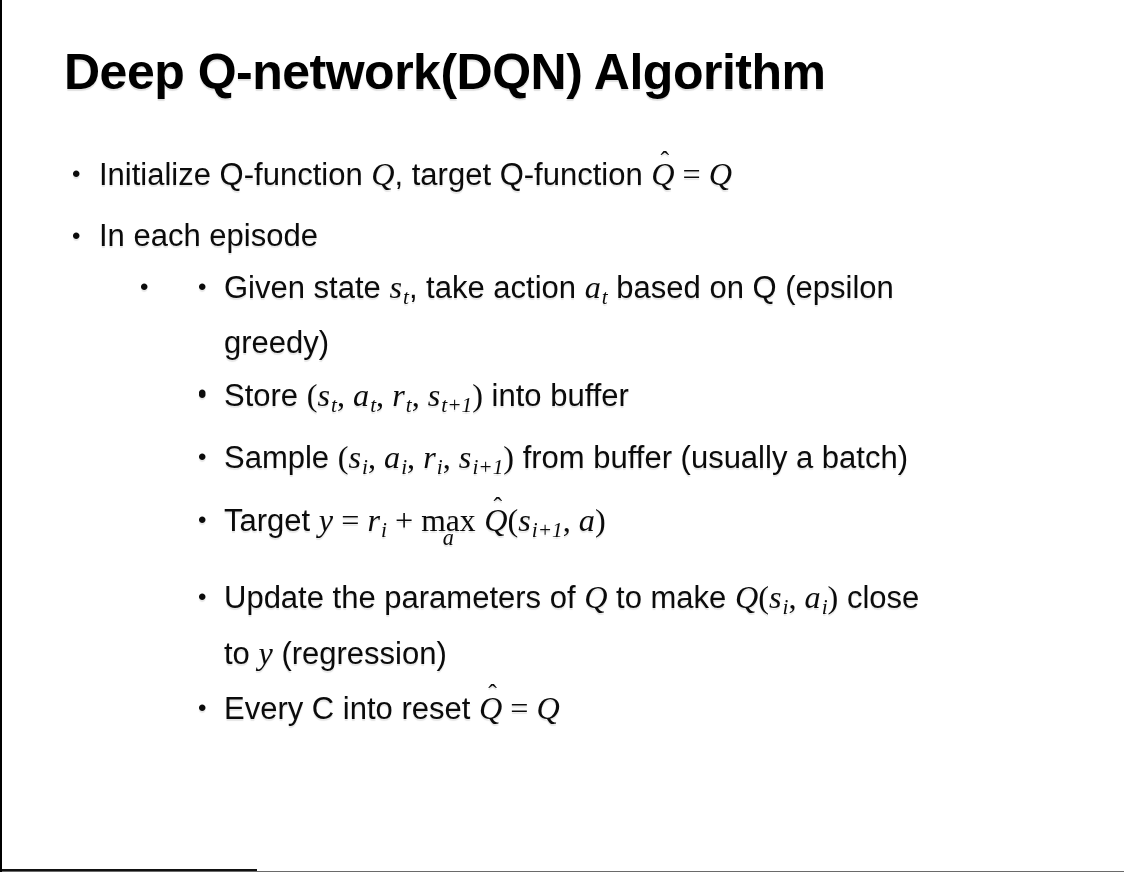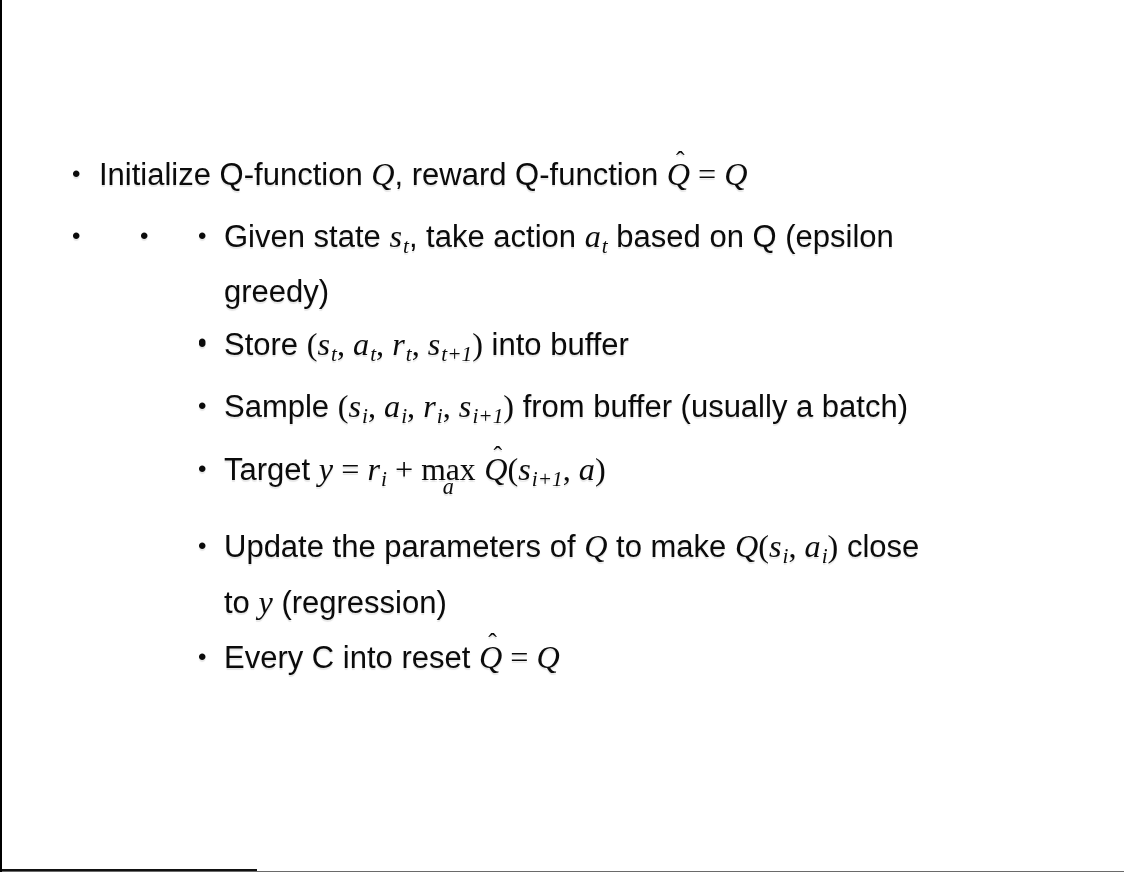--- a/index.html
+++ b/index.html
@@ -79,23 +79,24 @@
   }
   .mu-under {
     position: absolute; left: 50%; transform: translateX(-50%);
     top: 1.02em; font-size: 0.7em; font-style: italic; line-height: 1;
   }
 </style>
 </head>
 <body>
 
 <div class="slide">
+  <div class="title">Deep Q-network(DQN) Algorithm</div>
   <div class="bullets" id="bullet-list">
-      <div class="bullet-item level-1"><span class="marker">•</span><span class="content"><span class="run-p">Initialize Q-function </span><span class="run-v">Q</span><span class="run-p">, reward Q-function </span><span class="mhat"><span class="base">Q</span><span class="hat">ˆ</span></span><span class="run-m"> = </span><span class="run-v">Q</span></span></div>
-      <div class="bullet-item level-1"><span class="marker">•</span></div>
+      <div class="bullet-item level-1"><span class="marker">•</span><span class="content"><span class="run-p">Initialize Q-function </span><span class="run-v">Q</span><span class="run-p">, target Q-function </span><span class="mhat"><span class="base">Q</span><span class="hat">ˆ</span></span><span class="run-m"> = </span><span class="run-v">Q</span></span></div>
+      <div class="bullet-item level-1"><span class="marker">•</span><span class="content"><span class="run-p">In each episode</span></span></div>
       <div class="bullet-item level-2"><span class="marker">•</span></div>
       <div class="bullet-item level-3"><span class="marker">•</span><span class="content"><span class="run-p">Given state </span><span class="run-v"><span>s</span><span class="sub">t</span></span><span class="run-p">, take action </span><span class="run-v"><span>a</span><span class="sub">t</span></span><span class="run-p"> based on Q (epsilon</span><br><span class="run-p">greedy)</span></span></div>
       <div class="bullet-item level-3"><span class="marker">•</span></div>
       <div class="bullet-item level-3"><span class="marker">•</span><span class="content"><span class="run-p">Store </span><span class="run-m">(</span><span class="run-v"><span>s</span><span class="sub">t</span></span><span class="run-m">, </span><span class="run-v"><span>a</span><span class="sub">t</span></span><span class="run-m">, </span><span class="run-v"><span>r</span><span class="sub">t</span></span><span class="run-m">, </span><span class="run-v"><span>s</span><span class="sub">t+1</span></span><span class="run-m">)</span><span class="run-p"> into buffer</span></span></div>
       <div class="bullet-item level-3"><span class="marker">•</span><span class="content"><span class="run-p">Sample </span><span class="run-m">(</span><span class="run-v"><span>s</span><span class="sub">i</span></span><span class="run-m">, </span><span class="run-v"><span>a</span><span class="sub">i</span></span><span class="run-m">, </span><span class="run-v"><span>r</span><span class="sub">i</span></span><span class="run-m">, </span><span class="run-v"><span>s</span><span class="sub">i+1</span></span><span class="run-m">)</span><span class="run-p"> from buffer (usually a batch)</span></span></div>
       <div class="bullet-item level-3"><span class="marker">•</span><span class="content"><span class="run-p">Target </span><span class="run-v">y</span><span class="run-m"> = </span><span class="run-v"><span>r</span><span class="sub">i</span></span><span class="run-m"> + </span><span class="munder"><span class="mu-top">max</span><span class="mu-under">a</span></span><span class="run-p"> </span><span class="mhat"><span class="base">Q</span><span class="hat">ˆ</span></span><span class="run-m">(</span><span class="run-v"><span>s</span><span class="sub">i+1</span></span><span class="run-m">, </span><span class="run-v">a</span><span class="run-m">)</span></span></div>
       <div class="bullet-item level-3"><span class="marker">•</span><span class="content"><span class="run-p">Update the parameters of </span><span class="run-v">Q</span><span class="run-p"> to make </span><span class="run-v">Q</span><span class="run-m">(</span><span class="run-v"><span>s</span><span class="sub">i</span></span><span class="run-m">, </span><span class="run-v"><span>a</span><span class="sub">i</span></span><span class="run-m">)</span><span class="run-p"> close</span><br><span class="run-p">to </span><span class="run-v">y</span><span class="run-p"> (regression)</span></span></div>
       <div class="bullet-item level-3"><span class="marker">•</span><span class="content"><span class="run-p">Every C into reset </span><span class="mhat"><span class="base">Q</span><span class="hat">ˆ</span></span><span class="run-m"> = </span><span class="run-v">Q</span></span></div>
     </div>
 </div>

